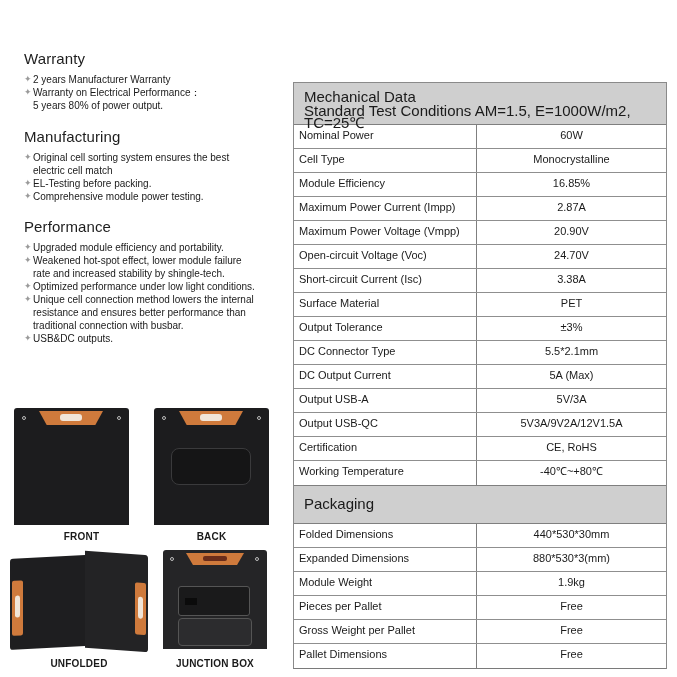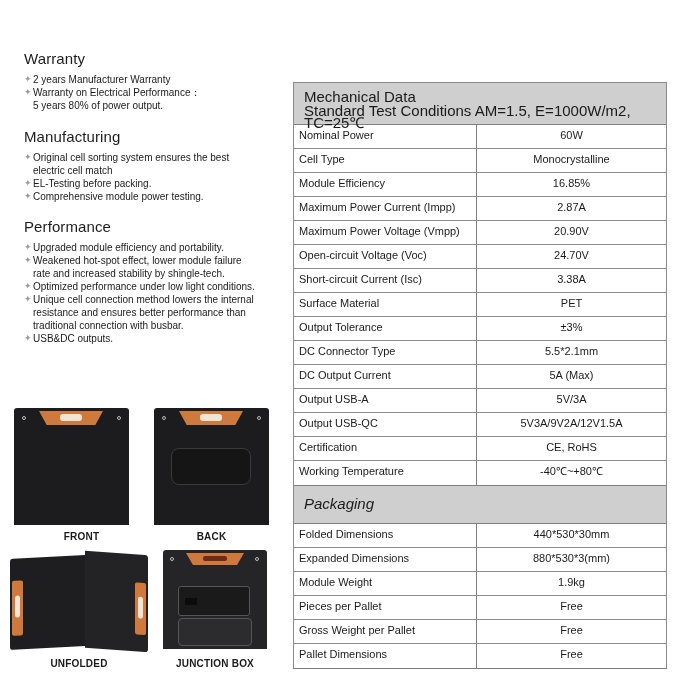--- a/index.html
+++ b/index.html
@@ -15,21 +15,21 @@
   .section li .bullet { position: absolute; left: 0; top: 0; color: #9a9a9a; font-size: 9px; }
   #sec-warranty { margin-bottom: 16px; }
   #sec-manufacturing { margin-bottom: 15px; }
 
   
   .spec { position: absolute; left: 293px; top: 82px; width: 374px; border: 1px solid #8a8a8a; border-bottom: 1.5px solid #7a7a7a; }
   .hdr { background: #cfcfcf; border-bottom: 1px solid #7f7f7f; padding-left: 10px; }
   .hdr.mech { height: 42px; padding-top: 5px; }
   .hdr.mech .title { font-size: 15px; line-height: 17px; }
   .hdr.mech .sub { font-size: 15px; line-height: 12px; }
-  .hdr.pack { height: 39px; padding-top: 9px; border-top: 1px solid #7f7f7f; font-style: italic; }
+  .hdr.pack { height: 39px; padding-top: 9px; border-top: 1px solid #7f7f7f; }
   .hdr.pack .title { font-size: 15px; line-height: 18px; }
   .row { display: flex; height: 24px; border-bottom: 1px solid #8f8f8f; }
   .row:last-child { border-bottom: none; }
   .row .k { width: 183px; border-right: 1px solid #7f7f7f; font-size: 11px; line-height: 21px; padding-left: 5px; white-space: nowrap; overflow: hidden; }
   .row .v { flex: 1; text-align: center; font-size: 11px; line-height: 20px; white-space: nowrap; }
 
   
   .photo { position: absolute; }
   .panel { position: absolute; background: #1c1c1e; border-radius: 3px 3px 0 0; }
   .handle { position: absolute; background: #cf7a3c; }

